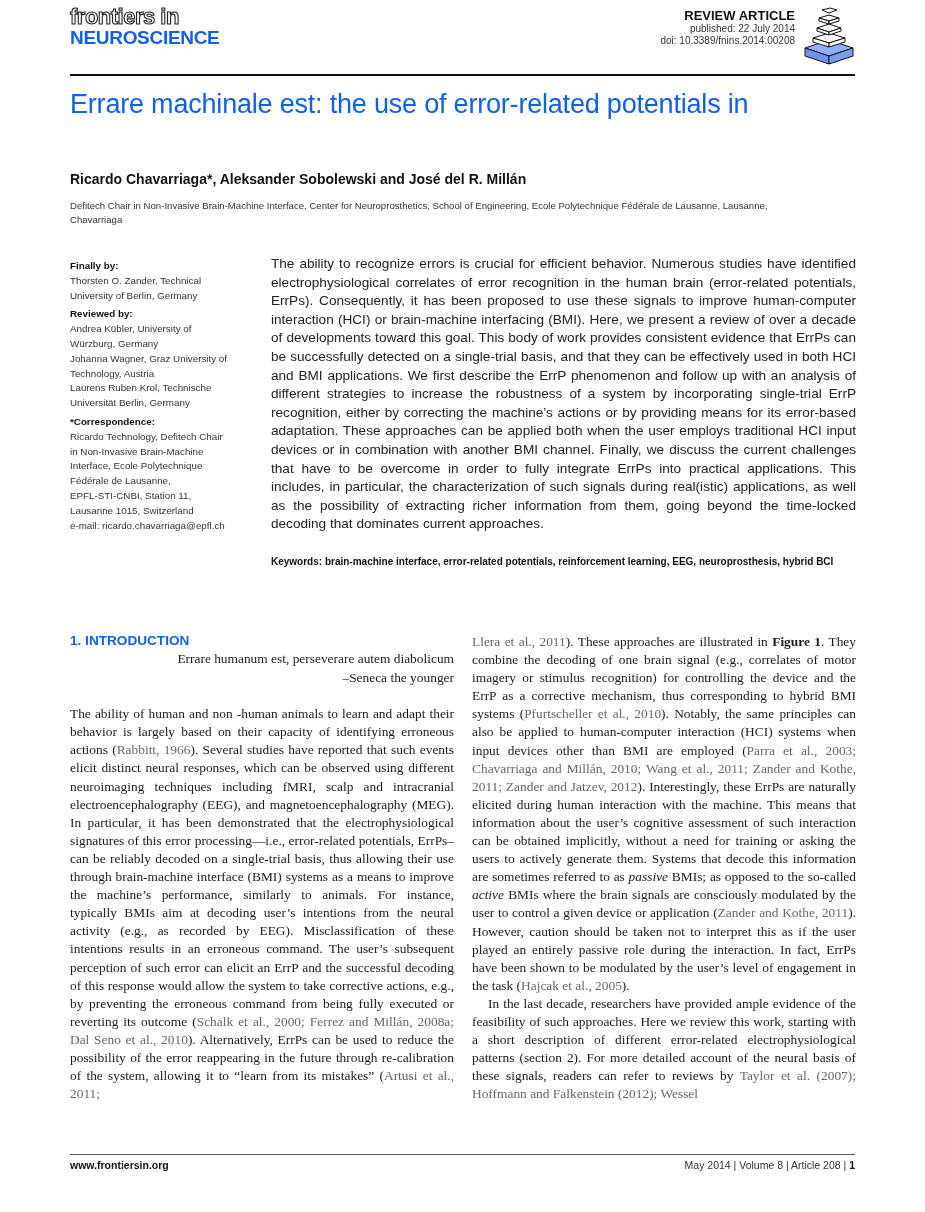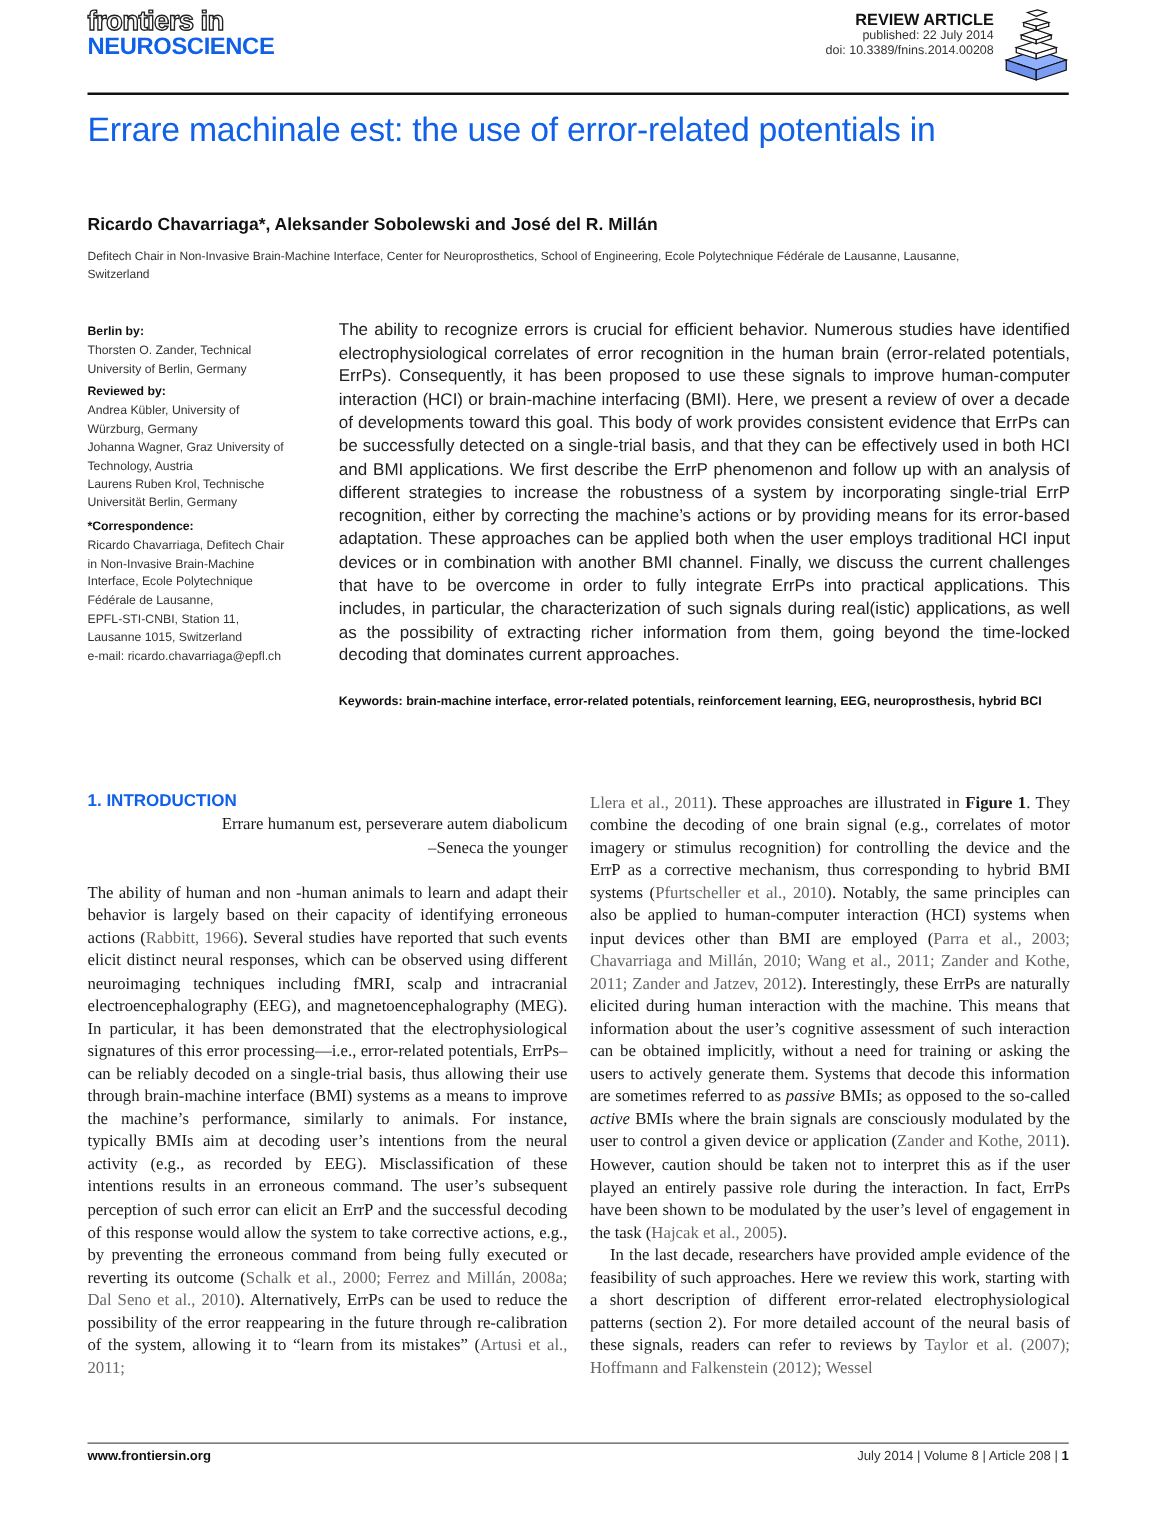--- a/index.html
+++ b/index.html
@@ -78,36 +78,36 @@
   </svg>
   <div class="header-rule"></div>
 </div>
 
 <h1 class="title sans" style="margin:0;">
   <span>Errare machinale est: the use of error-related potentials in</span><br>
 </h1>
 <div class="authors sans">Ricardo Chavarriaga*, Aleksander Sobolewski  and José del R. Millán</div>
 <div class="affil sans">
   <span>Defitech Chair in Non-Invasive Brain-Machine Interface, Center for Neuroprosthetics, School of Engineering, Ecole Polytechnique Fédérale de Lausanne, Lausanne,</span><br>
-  <span>Switzerland</span>
+  <span>Chavarriaga</span>
 </div>
 
 <div class="sidebar sans">
-  <div class="label">Berlin by:</div>
+  <div class="label">Finally by:</div>
   <span class="line">Thorsten O. Zander, Technical</span>
   <span class="line">University of Berlin, Germany</span>
   <div class="label">Reviewed by:</div>
   <span class="line">Andrea Kübler, University of</span>
   <span class="line">Würzburg, Germany</span>
   <span class="line">Johanna Wagner, Graz University of</span>
   <span class="line">Technology, Austria</span>
   <span class="line">Laurens Ruben Krol, Technische</span>
   <span class="line">Universität Berlin, Germany</span>
   <div class="label">*Correspondence:</div>
-  <span class="line">Ricardo Chavarriaga, Defitech Chair</span>
+  <span class="line">Ricardo Technology, Defitech Chair</span>
   <span class="line">in Non-Invasive Brain-Machine</span>
   <span class="line">Interface, Ecole Polytechnique</span>
   <span class="line">Fédérale de Lausanne,</span>
   <span class="line">EPFL-STI-CNBI, Station 11,</span>
   <span class="line">Lausanne 1015, Switzerland</span>
   <span class="line">e-mail: ricardo.chavarriaga@epfl.ch</span>
 </div>
 
 <p class="abstract sans">The ability to recognize errors is crucial for efficient behavior. Numerous studies have identified electrophysiological correlates of error recognition in the human brain (error-related potentials, ErrPs). Consequently, it has been proposed to use these signals to improve human-computer interaction (HCI) or brain-machine interfacing (BMI). Here, we present a review of over a decade of developments toward this goal. This body of work provides consistent evidence that ErrPs can be successfully detected on a single-trial basis, and that they can be effectively used in both HCI and BMI applications. We first describe the ErrP phenomenon and follow up with an analysis of different strategies to increase the robustness of a system by incorporating single-trial ErrP recognition, either by correcting the machine’s actions or by providing means for its error-based adaptation. These approaches can be applied both when the user employs traditional HCI input devices or in combination with another BMI channel. Finally, we discuss the current challenges that have to be overcome in order to fully integrate ErrPs into practical applications. This includes, in particular, the characterization of such signals during real(istic) applications, as well as the possibility of extracting richer information from them, going beyond the time-locked decoding that dominates current approaches.</p>
 <p class="keywords sans">Keywords: brain-machine interface, error-related potentials, reinforcement learning, EEG, neuroprosthesis, hybrid BCI</p>
@@ -122,13 +122,13 @@
   <p><span>The ability of human and non -human animals to learn and adapt their behavior is largely based on their capacity of identifying erroneous actions (</span><span class="cite">Rabbitt, 1966</span><span>). Several studies have reported that such events elicit distinct neural responses, which can be observed using different neuroimaging techniques including fMRI, scalp and intracranial electroencephalography (EEG), and magnetoencephalography (MEG). In particular, it has been demonstrated that the electrophysiological signatures of this error processing—i.e., error-related potentials, ErrPs– can be reliably decoded on a single-trial basis, thus allowing their use through brain-machine interface (BMI) systems as a means to improve the machine’s performance, similarly to animals. For instance, typically BMIs aim at decoding user’s intentions from the neural activity (e.g., as recorded by EEG). Misclassification of these intentions results in an erroneous command. The user’s subsequent perception of such error can elicit an ErrP and the successful decoding of this response would allow the system to take corrective actions, e.g., by preventing the erroneous command from being fully executed or reverting its outcome (</span><span class="cite">Schalk et al., 2000; Ferrez and Millán, 2008a; Dal Seno et al., 2010</span><span>). Alternatively, ErrPs can be used to reduce the possibility of the error reappearing in the future through re-calibration of the system, allowing it to “learn from its mistakes” (</span><span class="cite">Artusi et al., 2011;</span></p>
 </div>
 
 <div class="col col-right serif">
   <p><span class="cite">Llera et al., 2011</span><span>). These approaches are illustrated in </span><b>Figure 1</b><span>. They combine the decoding of one brain signal (e.g., correlates of motor imagery or stimulus recognition) for controlling the device and the ErrP as a corrective mechanism, thus corresponding to hybrid BMI systems (</span><span class="cite">Pfurtscheller et al., 2010</span><span>). Notably, the same principles can also be applied to human-computer interaction (HCI) systems when input devices other than BMI are employed (</span><span class="cite">Parra et al., 2003; Chavarriaga and Millán, 2010; Wang et al., 2011; Zander and Kothe, 2011; Zander and Jatzev, 2012</span><span>). Interestingly, these ErrPs are naturally elicited during human interaction with the machine. This means that information about the user’s cognitive assessment of such interaction can be obtained implicitly, without a need for training or asking the users to actively generate them. Systems that decode this information are sometimes referred to as </span><i>passive</i><span> BMIs; as opposed to the so-called </span><i>active</i><span> BMIs where the brain signals are consciously modulated by the user to control a given device or application (</span><span class="cite">Zander and Kothe, 2011</span><span>). However, caution should be taken not to interpret this as if the user played an entirely passive role during the interaction. In fact, ErrPs have been shown to be modulated by the user’s level of engagement in the task (</span><span class="cite">Hajcak et al., 2005</span><span>).</span></p>
   <p class="para-indent"><span>In the last decade, researchers have provided ample evidence of the feasibility of such approaches. Here we review this work, starting with a short description of different error-related electrophysiological patterns (section 2). For more detailed account of the neural basis of these signals, readers can refer to reviews by </span><span class="cite">Taylor et al. (2007); Hoffmann and Falkenstein (2012); Wessel</span></p>
 </div>
 
 <div class="footer-rule"></div>
 <div class="footer-left sans">www.frontiersin.org</div>
-<div class="footer-right sans"><span>July 2014 | Volume 8 | Article 208 | </span><b>1</b></div>
+<div class="footer-right sans"><span>May 2014 | Volume 8 | Article 208 | </span><b>1</b></div>
 
 </body></html>

